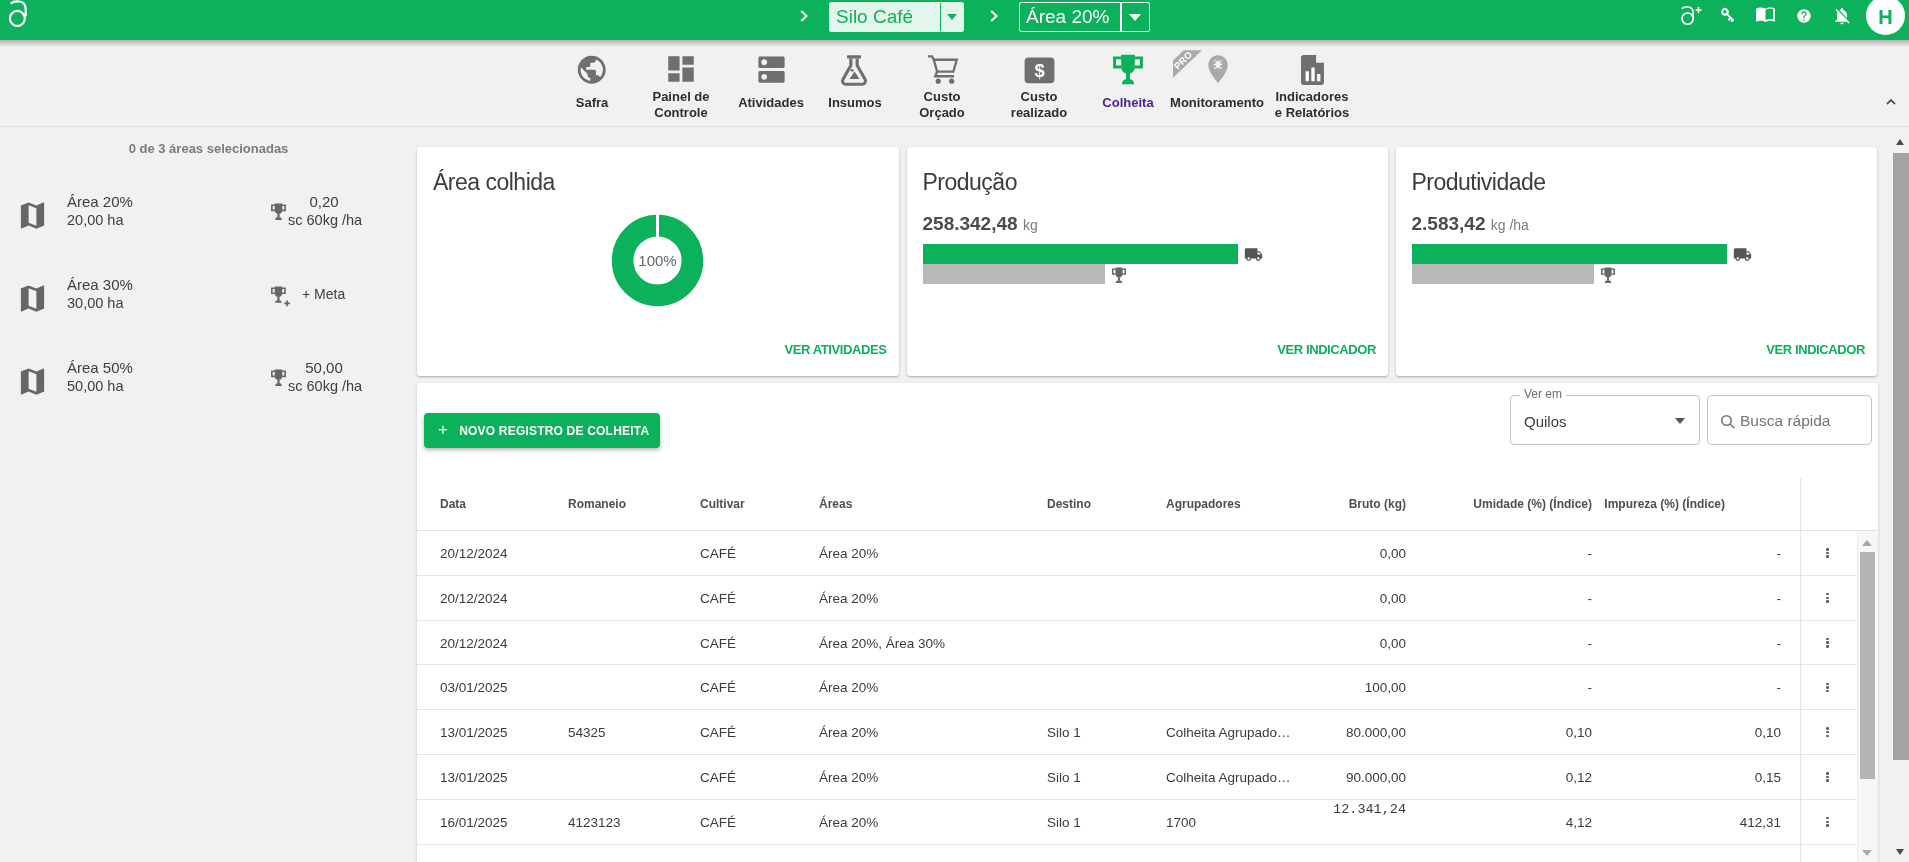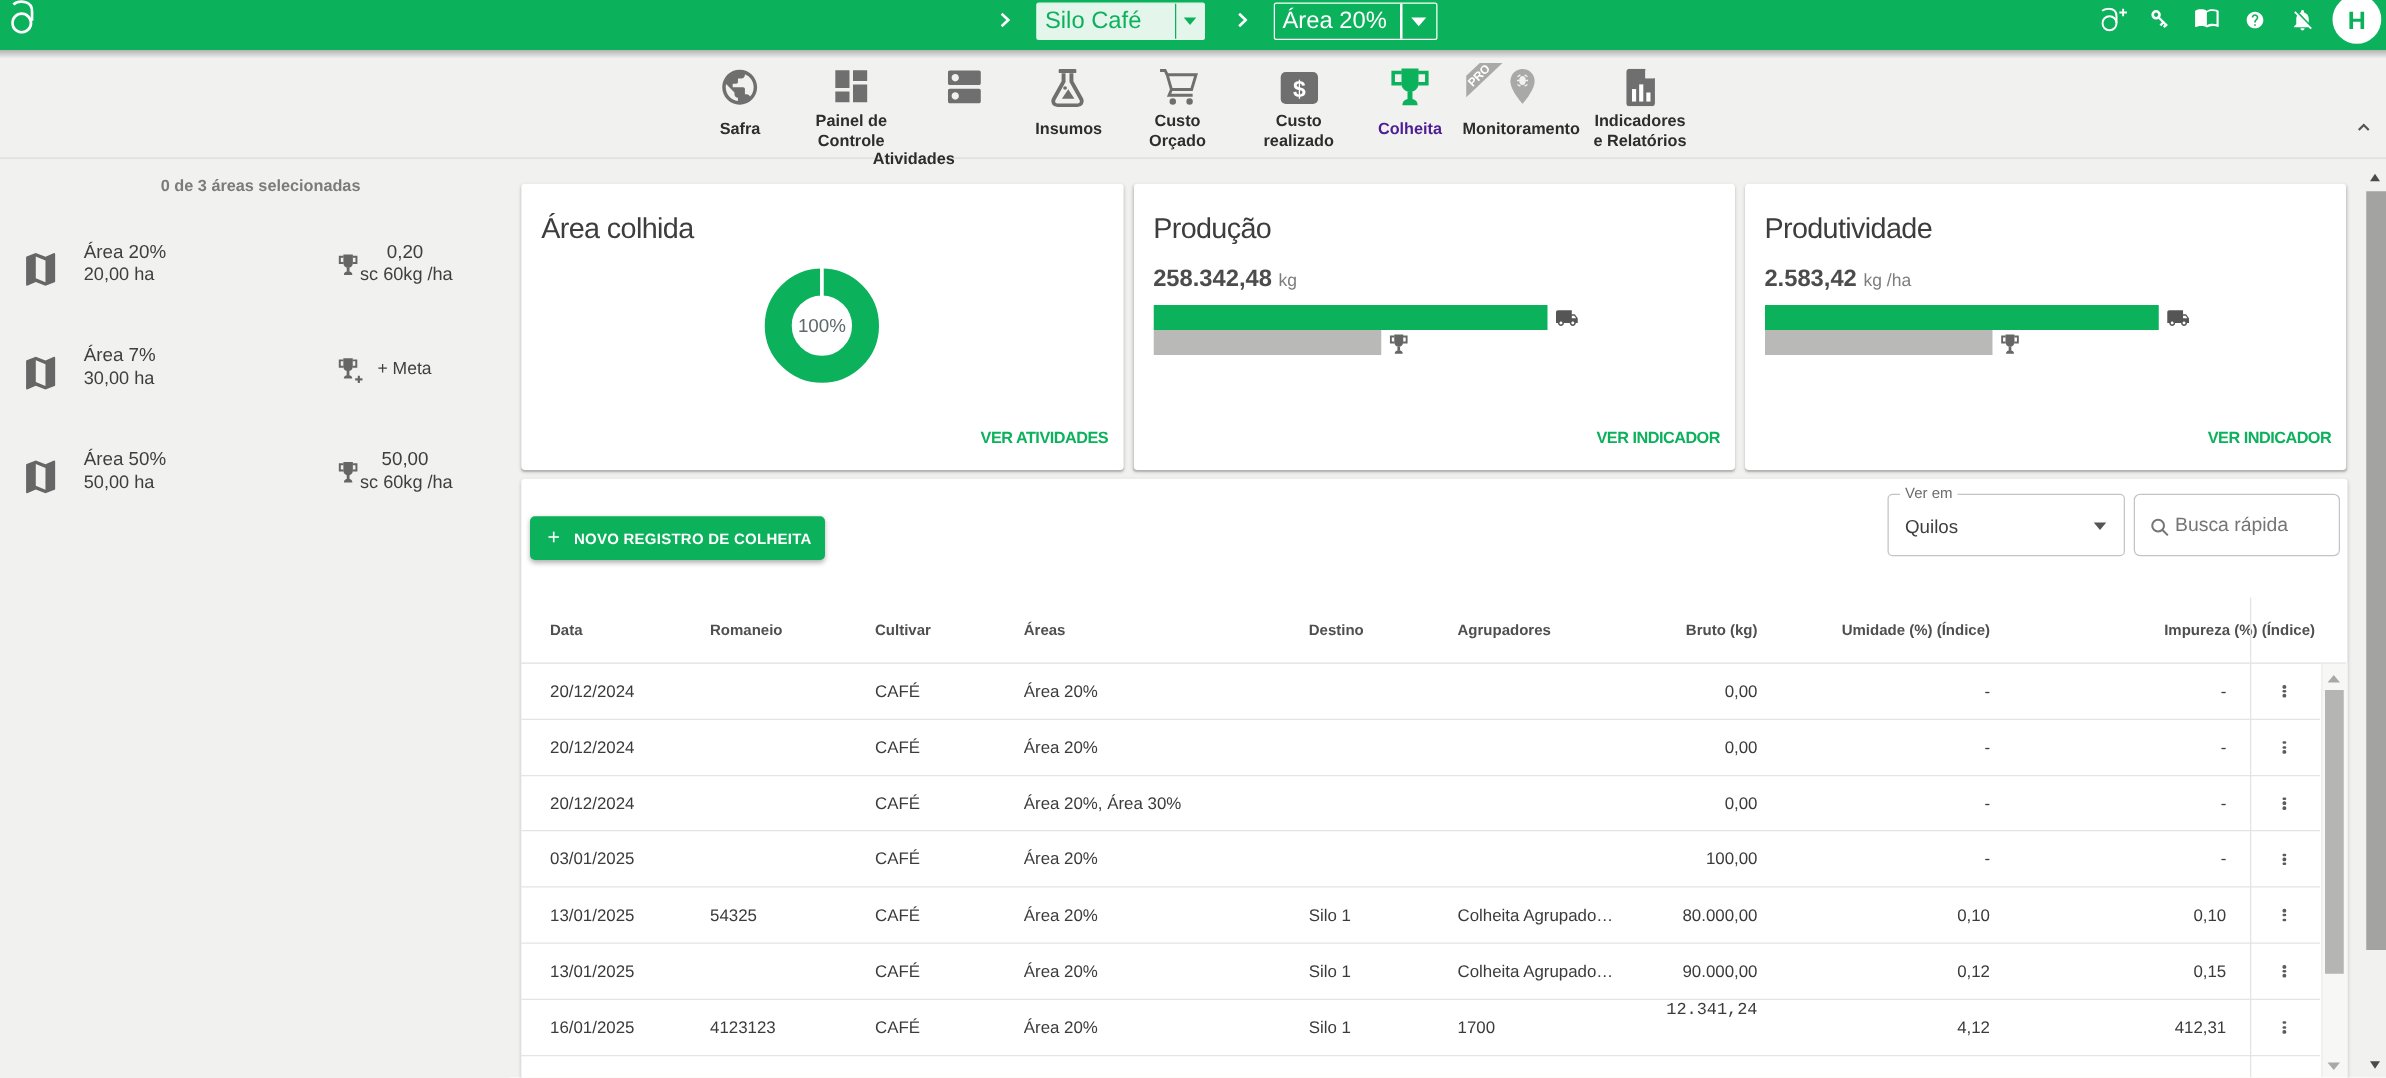--- a/index.html
+++ b/index.html
@@ -116,21 +116,21 @@
     <div class="navitem">
       <div class="abs" style="left:664px; top:12px;"><svg width="34" height="34" viewBox="0 0 24 24">
           <path fill="#6f6f6f" d="M3 13h8V3H3v10zm0 8h8v-6H3v6zm10 0h8V11h-8v10zm0-18v6h8V3h-8z"></path>
         </svg></div>
       <div class="navlbl" style="left:681px; top:49px; ">Painel de<br>Controle</div>
     </div>
     <div class="navitem">
       <div class="abs" style="left:753.5px; top:11.5px;"><svg width="35" height="35" viewBox="0 0 24 24">
           <path fill="#6f6f6f" d="M20 13H4c-.55 0-1 .45-1 1v6c0 .55.45 1 1 1h16c.55 0 1-.45 1-1v-6c0-.55-.45-1-1-1zM7 19c-1.1 0-2-.9-2-2s.9-2 2-2 2 .9 2 2-.9 2-2 2zM20 3H4c-.55 0-1 .45-1 1v6c0 .55.45 1 1 1h16c.55 0 1-.45 1-1V4c0-.55-.45-1-1-1zM7 9c-1.1 0-2-.9-2-2s.9-2 2-2 2 .9 2 2-.9 2-2 2z"></path>
         </svg></div>
-      <div class="navlbl" style="left:731px; top:55px;margin-top:24px; ">Atividades</div>
+      <div class="navlbl" style="left:771px; top:55px; ">Atividades</div>
     </div>
     <div class="navitem">
       <div class="abs" style="left:836px; top:13px;"><svg width="36" height="35" viewBox="0 0 24 25" preserveAspectRatio="none">
           <rect x="7.3" y="1.6" width="9.4" height="2.3" rx="0.5" fill="#6f6f6f"></rect>
           <path d="M9.9 4v4.8L4.6 18.9c-.8 1.6.3 3.4 2.1 3.4h10.6c1.8 0 2.9-1.8 2.1-3.4L14.1 8.8V4" fill="none" stroke="#6f6f6f" stroke-width="2.1"></path>
           <path fill="#6f6f6f" d="M12.4 13.2l3.3 5.4H9z"></path>
           <circle cx="10.7" cy="12.4" r="1" fill="#6f6f6f"></circle>
         </svg></div>
       <div class="navlbl" style="left:855px; top:55px;text-align:right; ">Insumos</div>
     </div>
@@ -230,21 +230,21 @@
 <div class="abs" style="left:1740px; top:412px; font-size:15.5px; color:#757575;">Busca rápida</div>
 
 <div class="th" style="left:440px;">Data</div>
 <div class="th" style="left:568px;">Romaneio</div>
 <div class="th" style="left:700px;">Cultivar</div>
 <div class="th" style="left:819px;">Áreas</div>
 <div class="th" style="left:1047px;">Destino</div>
 <div class="th" style="left:1166px;">Agrupadores</div>
 <div class="th" style="left:1406px; transform:translateX(-100%);">Bruto (kg)</div>
 <div class="th" style="left:1592px; transform:translateX(-100%);">Umidade (%) (Índice)</div>
-<div class="th" style="left:1852px; transform:translateX(-100%);text-align:center;">Impureza (%) (Índice)</div>
+<div class="th" style="left:1725px; transform:translateX(-100%);text-align:center;">Impureza (%) (Índice)</div>
 
 <div id="rows">
     <div class="td" style="left:440px; top:553px;">20/12/2024</div>
     <div class="td" style="left:700px; top:553px;">CAFÉ</div>
     <div class="td" style="left:819px; top:553px;">Área 20%</div>
     <div class="td" style="left:1406px; top:553px; transform:translate(-100%,-50%);">0,00</div>
     <div class="td" style="left:1592px; top:553px; transform:translate(-100%,-50%);">-</div>
     <div class="td" style="left:1781px; top:553px; transform:translate(-100%,-50%);">-</div>
     <div class="dots3" style="top:548.1px;">
       <i></i>
@@ -359,21 +359,21 @@
         <path d="M7.4 3.2H2.6V11.6H7.4V9.6H4.6V5.2H7.4Z M16.6 3.2H21.4V11.6H16.6V9.6H19.4V5.2H16.6Z"></path>
         <rect x="10.6" y="15" width="2.8" height="4.4"></rect>
         <path d="M7.7 22.7C7.7 20.3 9.4 19 12 19C14.6 19 16.3 20.3 16.3 22.7Z"></path>
       </g>
     </svg>
     <div class="lp-name" style="left:288px; top:193px; width:72px; text-align:center;">0,20</div>
     <div class="lp-sub" style="left:288px; top:212px;">sc 60kg /ha</div>
     <div class="abs" style="left:17px; top:281px;"><svg width="31" height="35" viewBox="0 0 24 24" preserveAspectRatio="none">
         <path fill="#666" d="M20.5 3l-.16.03L15 5.1 9 3 3.36 4.9c-.21.07-.36.25-.36.48V20.5c0 .28.22.5.5.5l.16-.03L9 18.9l6 2.1 5.64-1.9c.21-.07.36-.25.36-.48V3.5c0-.28-.22-.5-.5-.5zM15 19l-6-2.11V5l6 2.11V19z"></path>
       </svg></div>
-    <div class="lp-name" style="left:67px; top:276px;">Área 7%</div>
+    <div class="lp-name" style="left:67px; top:276px;">Área 30%</div>
     <div class="lp-sub" style="left:67px; top:295px;">30,00 ha</div>
     <svg class="abs" style="left:269px; top:285px;" width="22" height="22" viewBox="0 0 28 28">
       <g fill="#666">
         <path d="M7.2 2H16.8V10.5C16.8 13.3 14.7 15.3 12 15.3C9.3 15.3 7.2 13.3 7.2 10.5Z"></path>
         <path d="M7.4 3.2H2.6V11.6H7.4V9.6H4.6V5.2H7.4Z M16.6 3.2H21.4V11.6H16.6V9.6H19.4V5.2H16.6Z"></path>
         <rect x="10.6" y="15" width="2.8" height="4.4"></rect>
         <path d="M7.7 22.7C7.7 20.3 9.4 19 12 19C14.6 19 16.3 20.3 16.3 22.7Z"></path>
       </g>
       <path stroke="#666" stroke-width="2.2" d="M19.3 23.5h7.4M23 19.8v7.4"></path>
     </svg>

